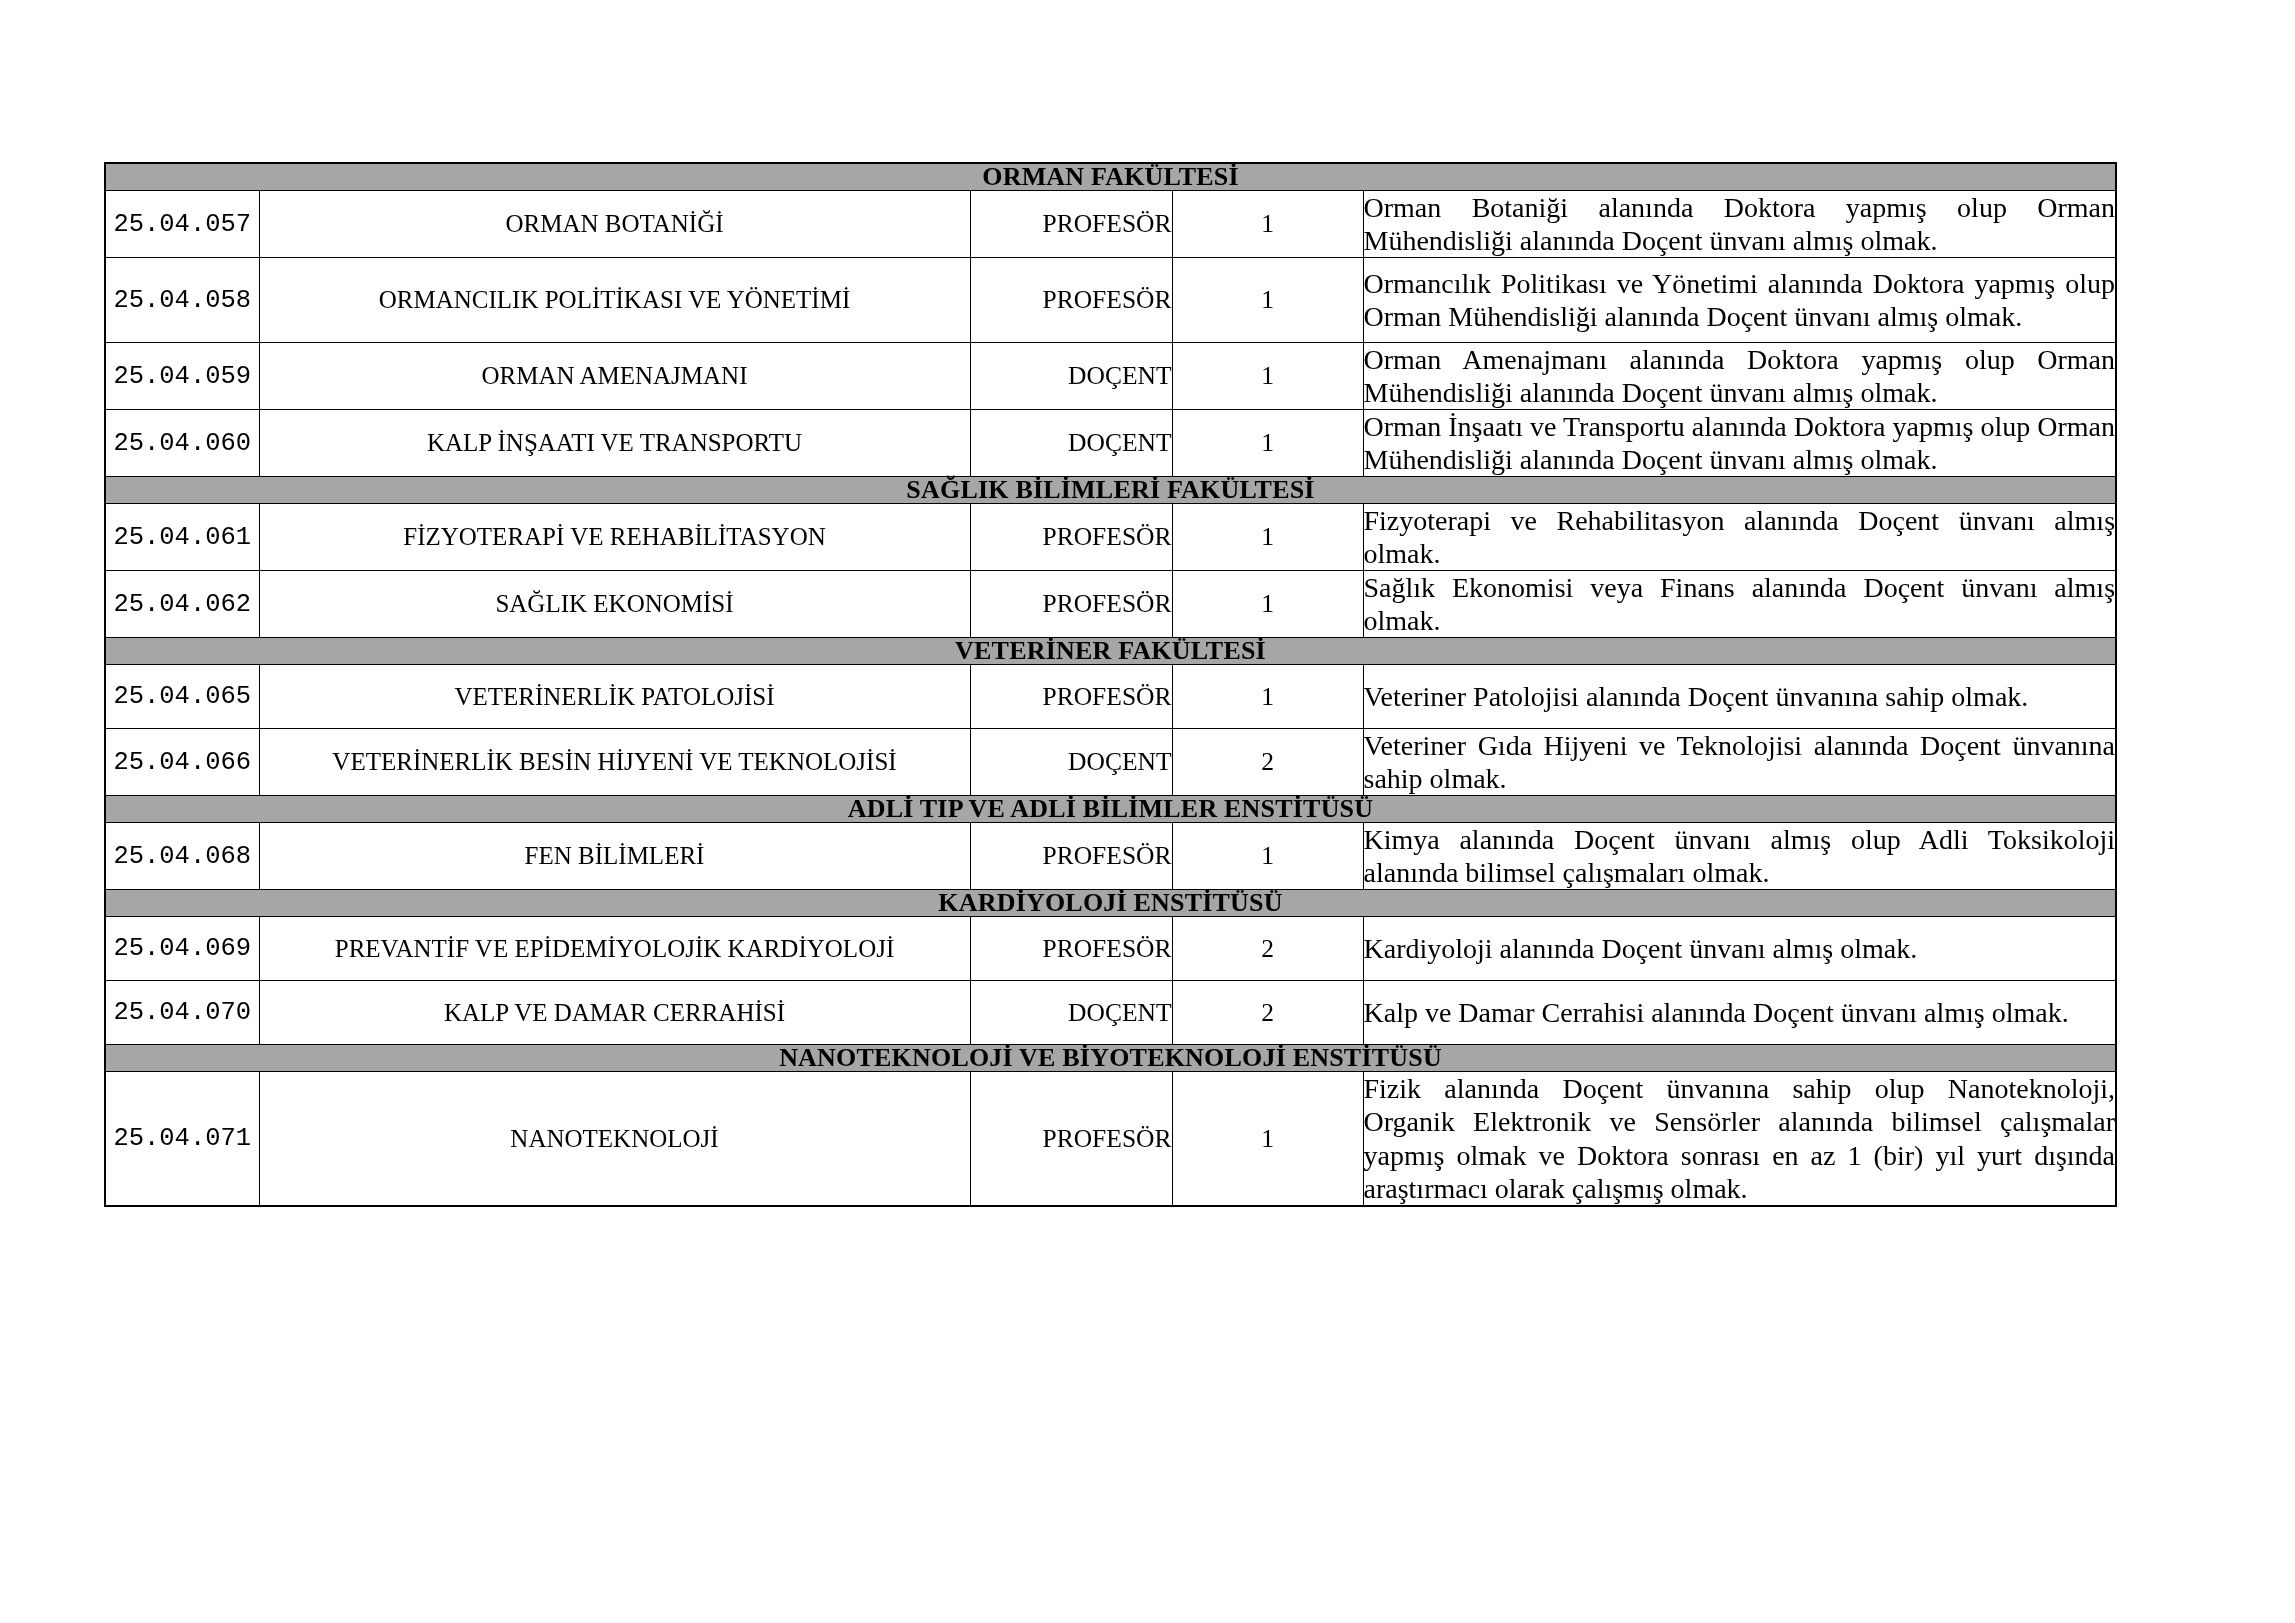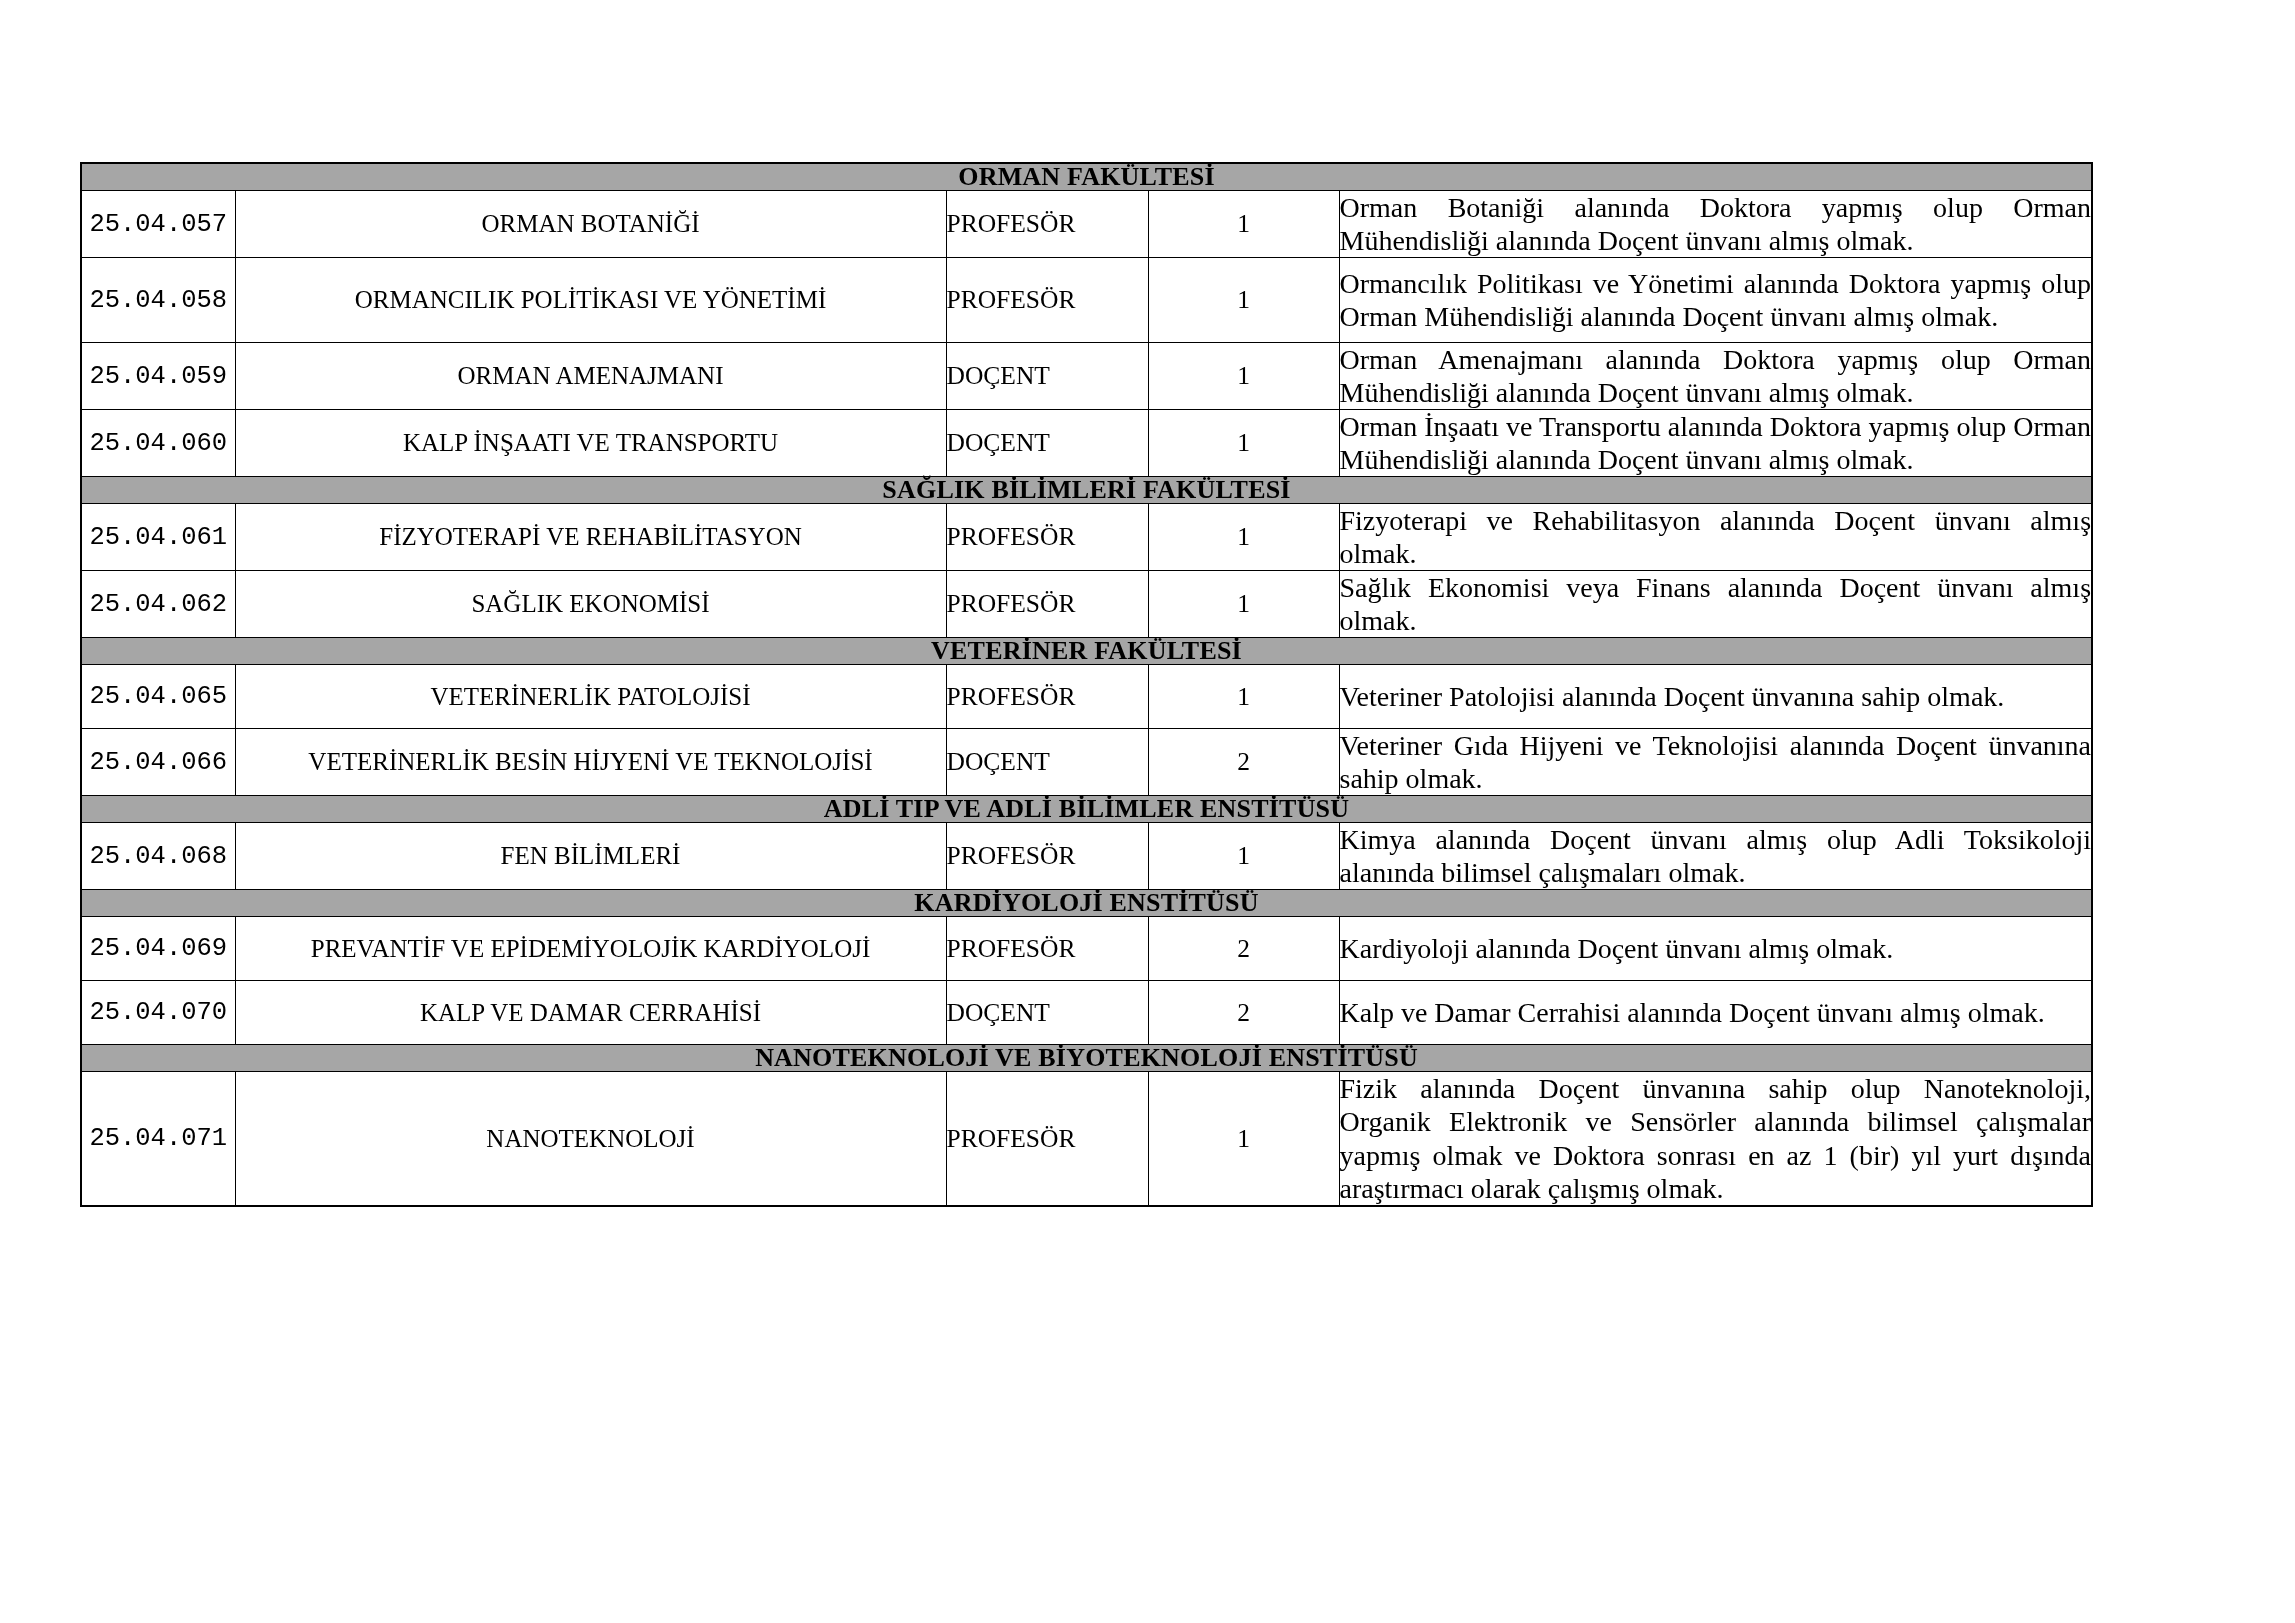--- a/index.html
+++ b/index.html
@@ -13,21 +13,21 @@
     font-family: "Liberation Serif", "DejaVu Serif", serif;
     color: #000000;
     overflow: hidden;
   }
   .page {
     position: relative;
     width: 2295px;
     height: 1326px;
     background: #ffffff;
     box-sizing: border-box;
-    padding: 162px 123px 0 80px;
+    padding: 162px 123px 0 104px;
   }
   table.listing {
     width: 2010px;
     border-collapse: collapse;
     table-layout: fixed;
     border: 2px solid #000000;
   }
   table.listing td {
     border: 1.3px solid #000000;
     padding: 0;
@@ -57,21 +57,21 @@
     padding: 3.9px 2.6px;
     white-space: nowrap;
     font-family: Liberation Mono, monospace;
   }
   td.dept {
     text-align: center;
     font-size: 25px;
     padding: 3.9px 6.5px 3.9px 11.8px;
   }
   td.title {
-    text-align: left;
+    text-align: right;
     font-size: 25.5px;
     padding: 3.9px 2.6px;
     white-space: nowrap;
   }
   td.count {
     text-align: center;
     font-size: 25.5px;
     padding: 3.9px 2.6px;
   }
   td.desc {

